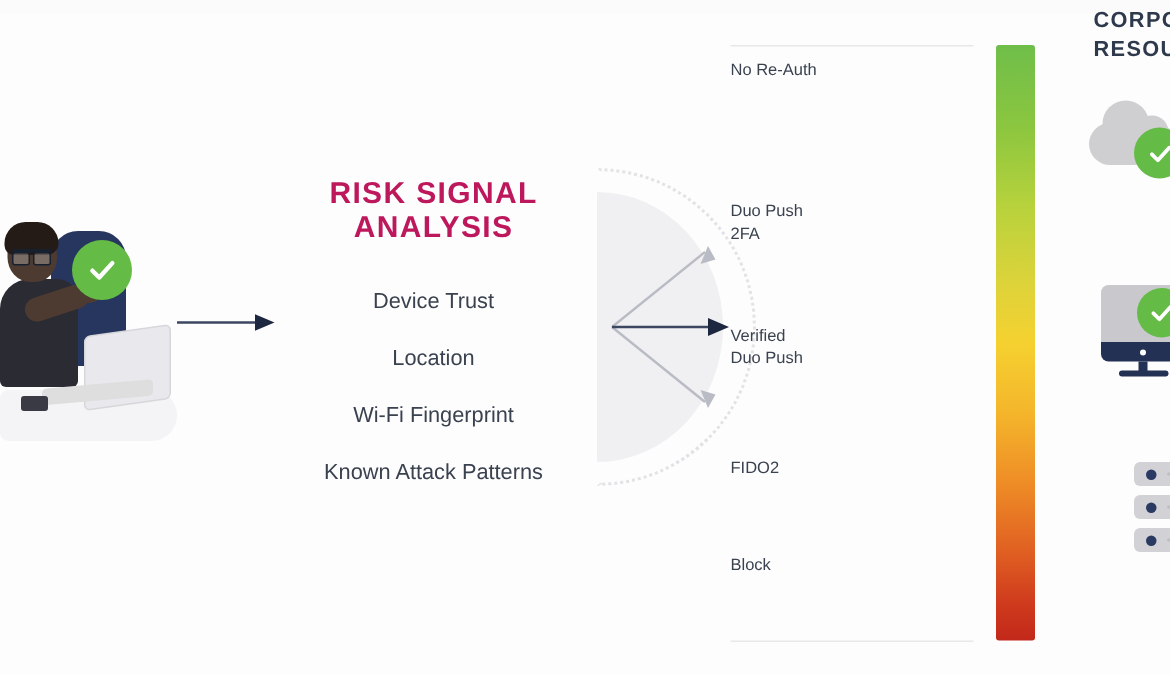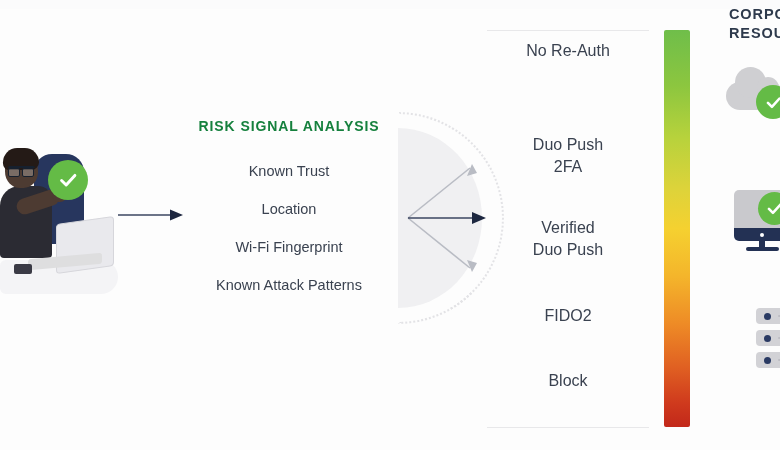--- a/index.html
+++ b/index.html
@@ -149,24 +149,24 @@
   }
 
   
   .risk-panel {
     position: absolute;
     left: 176px; top: 118px;
     width: 226px;
     text-align: center;
   }
   .risk-title {
-    font-size: 14px;
+    font-size: 20px;
     font-weight: 700;
     letter-spacing: 0.9px;
-    color: #15803d;
+    color: #be185d;
     margin-bottom: 29px;
   }
   .risk-item {
     font-size: 14.5px;
     color: #3a4250;
     margin-bottom: 22px;
     white-space: nowrap;
   }
   .risk-item:last-child { margin-bottom: 16px; }
 
@@ -208,22 +208,22 @@
     left: 0;
     width: 162px;
     height: 1px;
     background: #e8e8ea;
   }
   .dec-rule.top { top: 0; }
   .dec-rule.bottom { top: 397px; }
   .dec-item {
     position: absolute;
     width: 162px;
-    text-align: center;
-    font-size: 16px;
+    text-align: left;
+    font-size: 11px;
     color: #3a4250;
     line-height: 1.38;
   }
 
   
   .risk-bar {
     position: absolute;
     left: 664px; top: 30px;
     width: 26px; height: 397px;
     border-radius: 2px;
@@ -396,21 +396,21 @@
 
   <div class="flow-arrow">
     <svg width="68" height="20" viewBox="0 0 68 20" aria-hidden="true">
       <line x1="2" y1="10" x2="56" y2="10" stroke="#3b4660" stroke-width="1.6"></line>
       <polygon points="54,4.5 67,10 54,15.5" fill="#1d2740"></polygon>
     </svg>
   </div>
 
   <div class="risk-panel">
     <div class="risk-title">RISK SIGNAL ANALYSIS</div>
-    <div class="risk-item">Known Trust</div>
+    <div class="risk-item">Device Trust</div>
     <div class="risk-item">Location</div>
     <div class="risk-item">Wi-Fi Fingerprint</div>
     <div class="risk-item">Known Attack Patterns</div>
   </div>
 
   <div class="fan">
     <div class="fan-dotted"></div>
     <div class="fan-disc"></div>
     <svg class="fan-svg" width="110" height="212" viewBox="0 0 110 212" aria-hidden="true">
 

